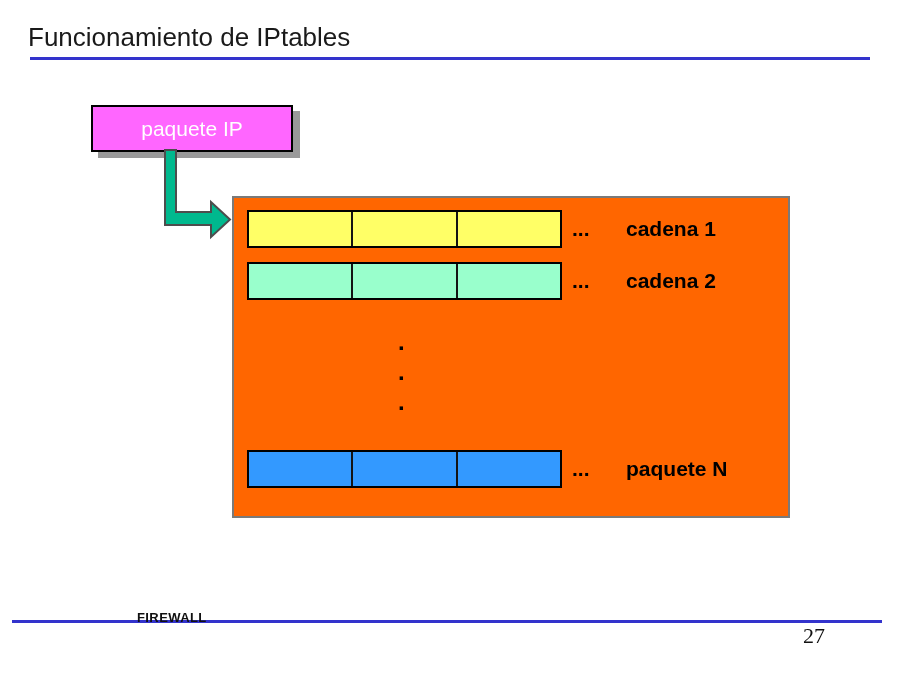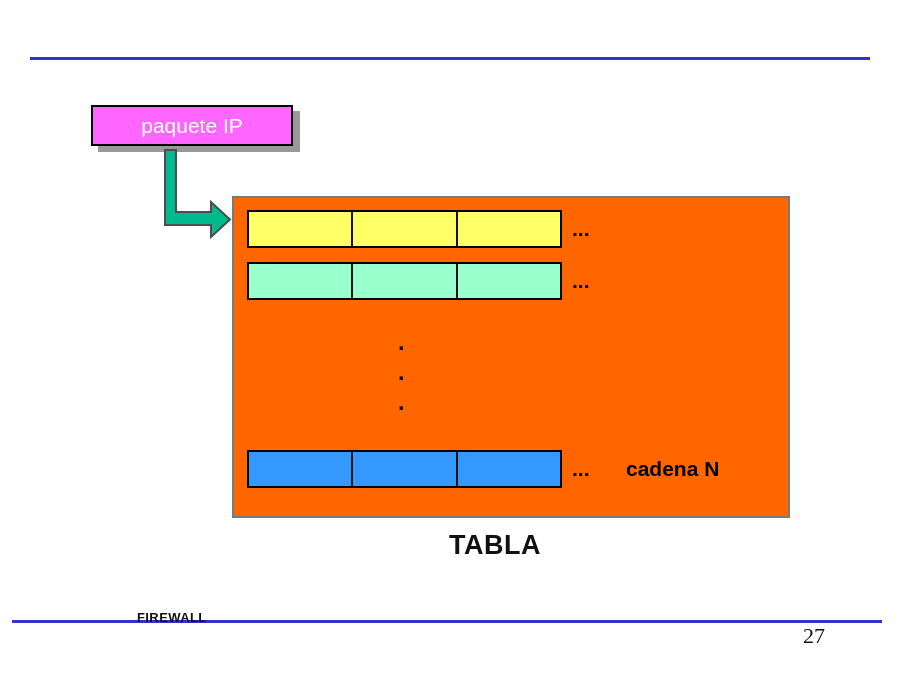--- a/index.html
+++ b/index.html
@@ -24,21 +24,21 @@
     position: absolute;
     left: 30px; top: 57px;
     width: 840px; height: 3px;
     background: #3333CC;
   }
 
   
   .packet {
     position: absolute;
     left: 91px; top: 105px;
-    width: 202px; height: 41px;
+    width: 202px; height: 47px;
     box-sizing: border-box;
     border: 2px solid #000000;
     background: #FF66FF;
     box-shadow: 7px 6px 0 0 var(--shadow-c, #999999);
     display: flex; align-items: center; justify-content: center;
   }
   .packet span {
     color: #ffffff;
     font-size: 21px;
     white-space: nowrap;
@@ -139,57 +139,59 @@
     letter-spacing: 0.4px;
     color: #111111;
     white-space: nowrap;
   }
 </style>
 </head>
 <body>
 
 <div class="slide">
 
+  <div class="title">Funcionamiento de IPtables</div>
   <div class="title-rule" style="background: rgb(51, 51, 204);"></div>
 
   <div class="packet" style="background: rgb(255, 102, 255); --shadow-c: #999999;">
     <span>paquete IP</span>
   </div>
 
   <svg class="arrow" viewBox="158 145 80 100" xmlns="http://www.w3.org/2000/svg">
     <polygon points="165,150 176,150 176,212 211,212 211,202 230,219.5 211,237 211,225 165,225" stroke="#4d4d4d" stroke-width="2" stroke-linejoin="miter" style="fill: rgb(0, 185, 142);"></polygon>
   </svg>
 
   <div class="table-box" style="background: rgb(255, 102, 0);"></div>
 
   <div class="bar bar1" style="background: rgb(255, 255, 102);">
     <div class="seg"></div>
     <div class="seg"></div>
     <div class="seg"></div>
   </div>
   <span class="dots r1">...</span>
+  <span class="chain-label r1">cadena 1</span>
 
   <div class="bar bar2" style="background: rgb(153, 255, 204);">
     <div class="seg"></div>
     <div class="seg"></div>
     <div class="seg"></div>
   </div>
   <span class="dots r2">...</span>
+  <span class="chain-label r2">cadena 2</span>
 
   <span class="vdot v1">.</span>
   <span class="vdot v2">.</span>
   <span class="vdot v3">.</span>
 
   <div class="bar bar3" style="background: rgb(51, 153, 255);">
     <div class="seg"></div>
     <div class="seg"></div>
     <div class="seg"></div>
   </div>
   <span class="dots r3">...</span>
-  <span class="chain-label r3">cadena N</span>
+  <span class="chain-label r3">paquete N</span>
 
-  <div class="tabla">TABLA</div>
 
   <div class="footer-rule" style="background: rgb(51, 51, 204);"></div>
   <div class="page-num">27</div>
   <div class="footer-label">FIREWALL</div>
 
 </div>
 
 </body></html>

